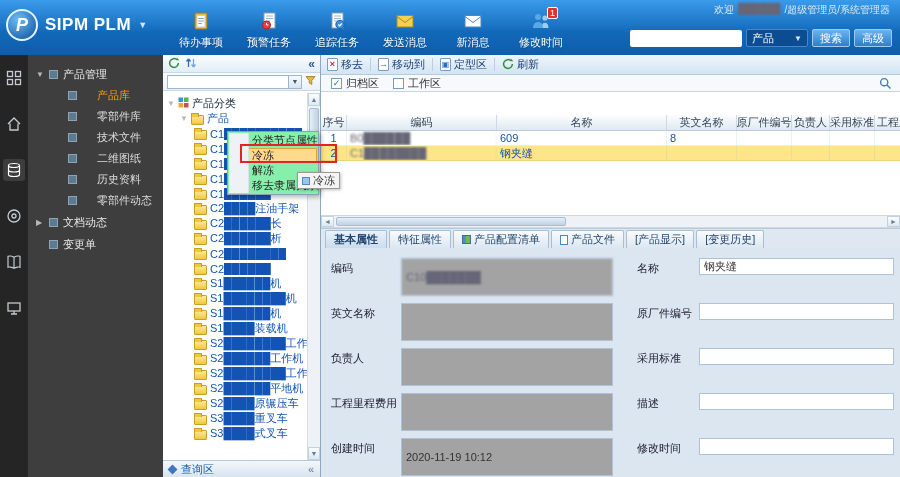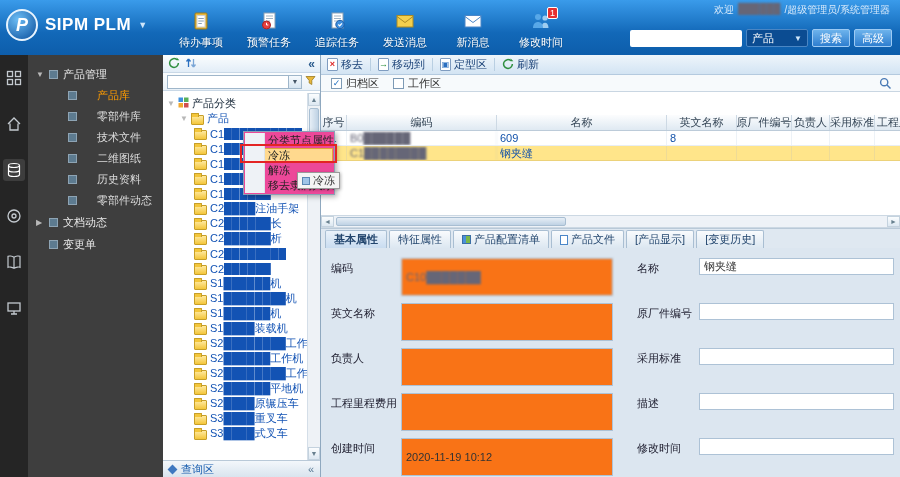--- a/index.html
+++ b/index.html
@@ -73,21 +73,21 @@
     display:flex;align-items:center;justify-content:center;background:linear-gradient(#fbfdfe,#dde8f2);
     border:1px solid #c4d2de;cursor:pointer;}
   .vthumb{position:absolute;top:15px;left:1px;width:10px;height:68px;cursor:pointer;
     background:linear-gradient(90deg,#e6eef6,#bfd2e4);border:1px solid #a8bed2;border-radius:2px;}
   .tree-foot{position:absolute;bottom:0;left:0;width:100%;height:17px;
     background:linear-gradient(#f3f7fb,#d9e4ee);border-top:1px solid #b9c9d8;
     display:flex;align-items:center;gap:5px;padding:0 6px;color:#1a5fb0;cursor:pointer;}
   .diamond{width:7px;height:7px;background:#3f78c0;transform:rotate(45deg);flex:none;}
 
   
-  #ctxmenu{left:243px;top:131px;width:92px;background:#ec4899;border:1px solid #8aa0b5;
+  #ctxmenu{left:227px;top:131px;width:92px;background:#86efac;border:1px solid #8aa0b5;
     box-shadow:2px 2px 5px rgba(0,0,0,.3);padding:1px;z-index:10;}
   .menu-item{height:15px;display:flex;align-items:center;padding-left:23px;position:relative;cursor:pointer;color:#222;white-space:nowrap;}
   .menu-item:before{content:"";position:absolute;left:0;top:0;width:19px;height:100%;
     background:#eef2f6;border-right:1px solid #dbe3ea;}
   .menu-item.hot{background:#ffd98e;box-shadow:inset 0 0 0 1px #e0a23c;}
   #menu-annot{left:240px;top:144px;width:97px;height:19px;border:2px solid #e32424;z-index:12;pointer-events:none;}
   #drag-tip{left:297px;top:172px;height:17px;padding:0 4px;background:#f4f4f4;border:1px solid #999;
     display:flex;align-items:center;gap:3px;z-index:11;color:#333;box-shadow:1px 1px 3px rgba(0,0,0,.25);}
   .tip-ico{width:8px;height:8px;background:#9fc4e8;border:1px solid #5b87b4;flex:none;}
 
@@ -136,21 +136,21 @@
   .tab{height:18px;padding:0 8px;display:flex;align-items:center;gap:3px;
     background:linear-gradient(#f9fbfd,#dce7f1);border:1px solid #a9bed2;border-bottom:0;
     border-radius:2px 2px 0 0;color:#23466e;cursor:pointer;white-space:nowrap;}
   .tab.active{background:linear-gradient(#eaf2fa,#c9dcf0);font-weight:bold;}
   .tab-ico-grid{width:9px;height:9px;flex:none;
     background:linear-gradient(90deg,#4a90d9 50%,#7ab648 50%);border:1px solid #3a6ea5;}
   .tab-ico-doc{width:8px;height:10px;background:#fff;border:1px solid #4a86c8;flex:none;}
   .form{position:absolute;left:0;top:193px;width:579px;bottom:0;background:#dce6f0;padding:10px 0 0 10px;}
   .frow{display:flex;margin-bottom:7px;}
   .flabel{width:70px;padding-top:3px;color:#223;white-space:nowrap;overflow:hidden;}
-  .fval{width:212px;height:17px;background:#f97316;border:1px solid #adc2d6;padding:18px 4px;
+  .fval{width:212px;height:17px;background:#a3a3a3;border:1px solid #adc2d6;padding:18px 4px;
     display:flex;align-items:center;color:#333;overflow:hidden;white-space:nowrap;}
   .flabel2{width:86px;padding:3px 0 0 24px;color:#223;white-space:nowrap;overflow:hidden;}
   .fval2{width:195px;height:17px;background:#fff;border:1px solid #adc2d6;padding:0 4px;
     display:flex;align-items:center;color:#333;overflow:hidden;white-space:nowrap;}
   .redact{filter:blur(1.1px);color:#667;}
 </style>
 </head>
 <body>
 
 <div id="app">

